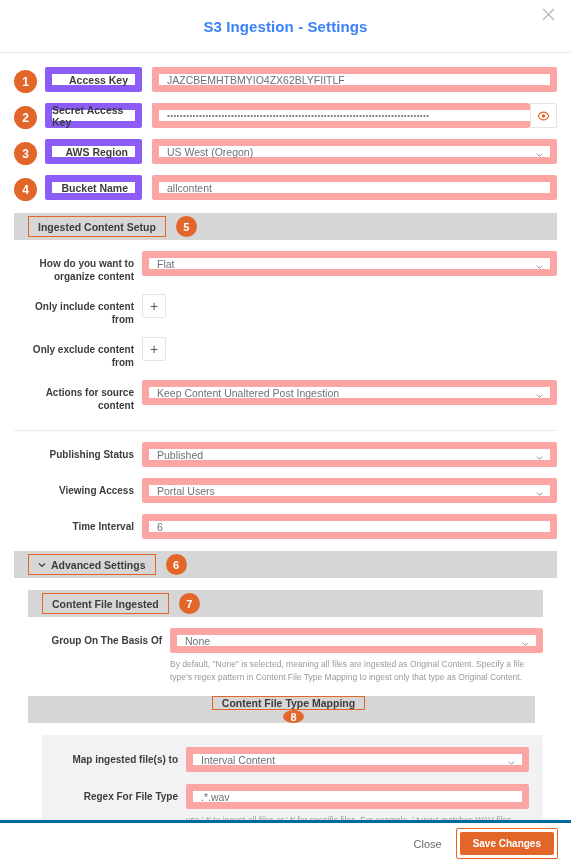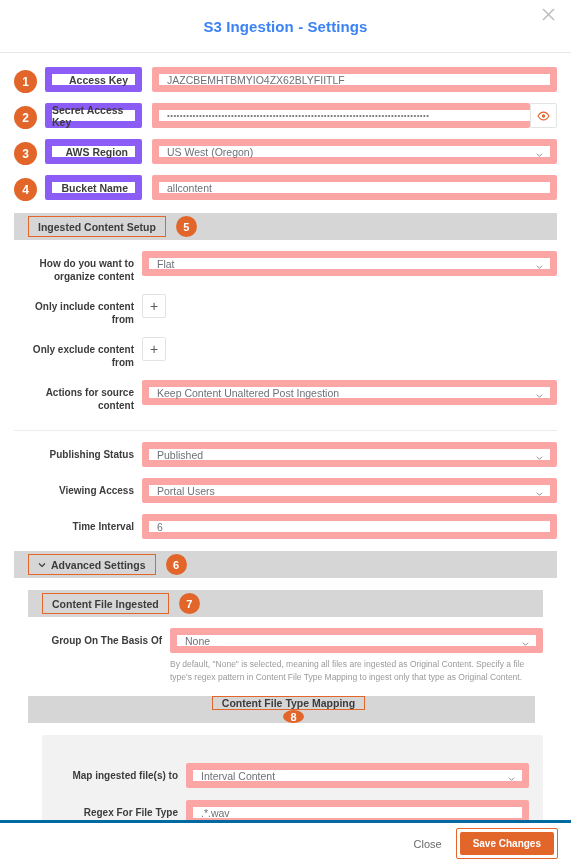--- a/index.html
+++ b/index.html
@@ -145,21 +145,21 @@
     margin: 18px 14px 0 14px;
   }
   
   .adv-panel { padding-bottom: 4px; }
   .subpanel {
     background: #f2f2f2;
     margin: 12px 28px 0 42px;
     padding: 12px 14px 14px 14px;
     border-radius: 2px;
   }
-  .subpanel .frow { padding: 0; margin-top: 16px; }
+  .subpanel .frow { padding: 0; margin-top: 0; }
   .subpanel .frow + .frow { margin-top: 12px; }
   .subpanel .flbl { width: 130px; flex: 0 0 130px; }
   .help {
     font-size: 8.5px; color: #9a9a9a;
     line-height: 13px;
     margin-top: 5px;
   }
   .add-section-btn {
     margin: 14px auto 0 auto;
     background: #e2662a; color: #fff;

